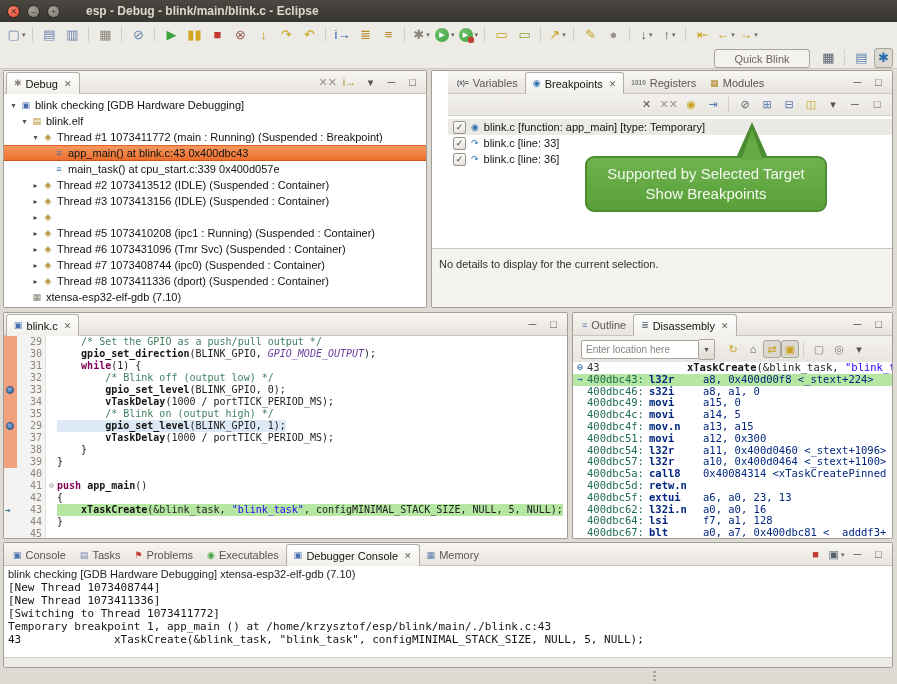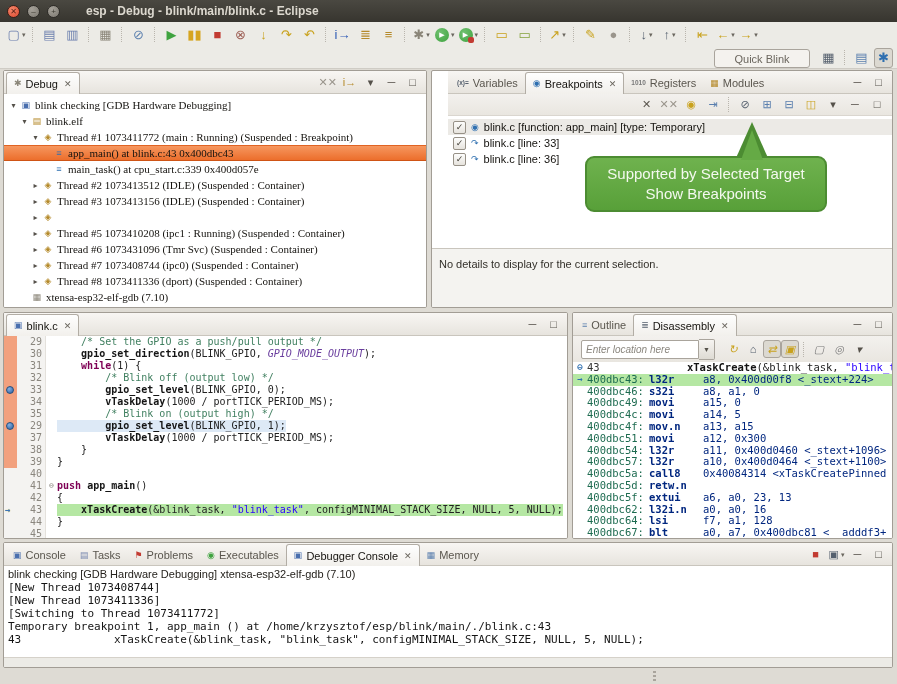--- a/index.html
+++ b/index.html
@@ -44,21 +44,21 @@
   .tab .ticon{font-size:9px;line-height:1;}
   .tab .ticon.txt{font-size:6.5px;font-weight:bold;letter-spacing:0;}
   .tab .tclose{font-size:9px;color:#6a665e;margin-left:2px;}
   .vtb{margin-left:auto;display:flex;align-items:center;padding-right:3px;align-self:center;}
   .vtb .tbi{font-size:11px;min-width:17px;height:17px;}
   
   #debug-tree{position:absolute;left:0;top:23px;right:0;bottom:0;background:#fff;padding-top:3px;font-size:11px;overflow:hidden;}
   .trow{height:16px;display:flex;align-items:center;white-space:nowrap;}
   .trow .arr{width:11px;flex:none;text-align:center;font-size:8px;color:#55514a;}
   .trow .nicon{width:14px;flex:none;text-align:center;font-size:9px;line-height:1;}
-  .trow .lbl{padding:0 4px 0 2px;color:#15130f;font-family:Liberation Serif, serif;}
+  .trow .lbl{padding:0 4px 0 2px;color:#15130f;}
   .trow.sel{background:linear-gradient(#f6975f,#ec6e2c);border-top:1px solid #e06323;border-bottom:1px solid #cf5415;height:14px;}
   
   .bp-toolbar{height:21px;background:linear-gradient(#f3f1ee,#e9e6e0);border-bottom:1px solid #dad6cf;
               display:flex;align-items:center;justify-content:flex-end;padding-right:4px;}
   .bp-toolbar .tbi{font-size:11px;min-width:18px;height:17px;}
   #bp-list{background:#fff;padding-top:3px;}
   .bprow{height:16px;display:flex;align-items:center;gap:5px;padding-left:5px;font-size:11px;color:#15130f;white-space:nowrap;}
   .bprow.shade{background:#eceae6;}
   .cb{width:11px;height:11px;flex:none;border:1px solid #979187;border-radius:2px;background:linear-gradient(#fdfdfc,#e6e3dd);
       font-size:9px;line-height:10px;text-align:center;color:#45413a;}
@@ -83,21 +83,21 @@
   .curarr{position:absolute;left:1px;top:0;font-size:9px;font-weight:bold;color:#3a74b8;text-shadow:0 0 1px #d8c23a;}
   .ed-num{width:25px;flex:none;background:#f4f3f1;color:#8a867e;text-align:right;padding-right:3px;border-right:1px solid #e4e1dc;}
   .ed-fold{width:11px;flex:none;color:#8a867e;font-size:8px;text-align:center;line-height:12px;}
   .ed-code{flex:1;color:#222;}
   .hl-green{background:#b5e7a3;display:inline-block;height:12px;}
   .hl-blue{background:#dde9f6;display:inline-block;height:12px;}
   .sc{color:#3f7f5f;}.sk{color:#7f0055;font-weight:bold;}.sf{color:#141414;font-weight:bold;}
   .sp{color:#222;}.sm{color:#6a3e9e;font-style:italic;}.ss{color:#2a00ff;}
   
   .ds-toolbar{height:26px;background:linear-gradient(#f3f1ee,#e9e6e0);border-bottom:1px solid #dad6cf;
-              display:flex;align-items:center;padding-left:8px;font-style:italic;}
+              display:flex;align-items:center;padding-left:8px;}
   .combo{width:112px;height:17px;border:1px solid #a9a49c;background:#fff;border-radius:2px 0 0 2px;
          font-size:10px;color:#8a867e;display:flex;align-items:center;padding-left:4px;overflow:hidden;white-space:nowrap;}
   .combo-dd{width:15px;height:19px;border:1px solid #a9a49c;border-left:none;border-radius:0 2px 2px 0;
             background:linear-gradient(#f6f4f1,#dedbd4);font-size:7px;display:flex;align-items:center;justify-content:center;color:#55514a;}
   .ds-toolbar .tbi{font-size:11px;min-width:18px;height:18px;margin:0;}
   #ds-content{position:absolute;left:0;top:49px;right:0;bottom:0;background:#fff;overflow:hidden;
               font-family:"DejaVu Sans Mono",monospace;font-size:10.5px;line-height:11.8px;}
   .ds-row{display:flex;white-space:pre;height:11.8px;align-items:center;}
   .ds-row.cur{background:#b5e7a3;}
   .ds-g{width:14px;flex:none;font-size:9px;text-align:center;color:#2e6fb0;font-weight:bold;}

